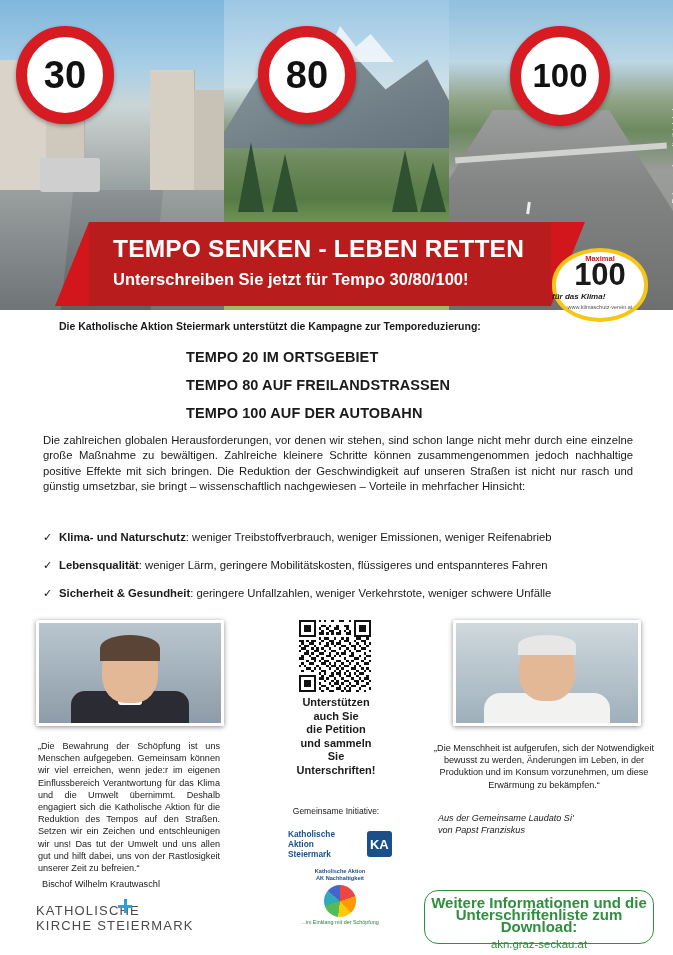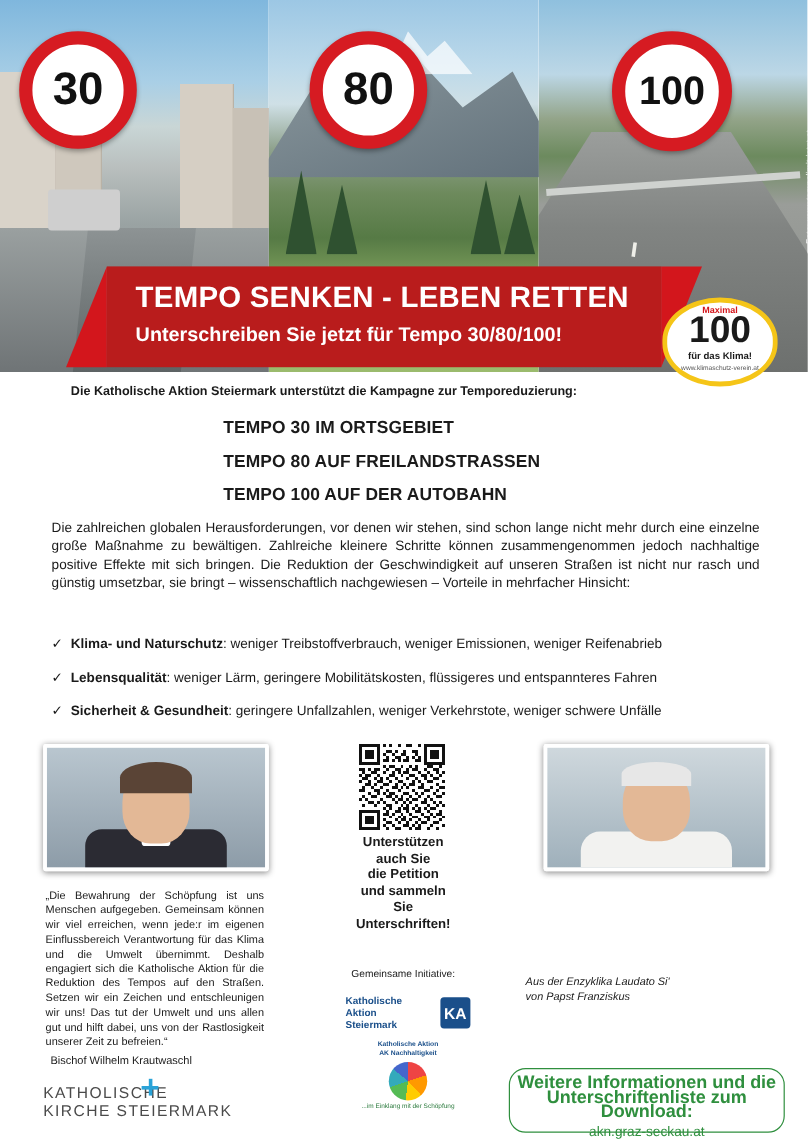--- a/index.html
+++ b/index.html
@@ -71,21 +71,21 @@
   .banner:after{content:"";position:absolute;right:-34px;top:0;border-top:84px solid #d3161c;border-right:34px solid transparent;}
   .banner:before{content:"";position:absolute;left:-34px;top:0;border-bottom:84px solid #d3161c;border-left:34px solid transparent;}
   .banner h1{margin:0;padding:13px 0 0 24px;color:#fff;font-size:24.5px;font-weight:bold;letter-spacing:.2px;}
   .banner h2{margin:0;padding:7px 0 0 24px;color:#fff;font-size:16.5px;font-weight:bold;}
 
   
   .badge{position:absolute;left:552px;top:248px;width:96px;height:74px;}
   .badge .ring{position:absolute;inset:0;border:4px solid #f5c518;border-radius:50%/48%;background:#ffffff;}
   .badge .maximal{position:absolute;top:6px;left:0;right:0;text-align:center;font-size:7.5px;color:#d3161c;font-weight:bold;}
   .badge .num{position:absolute;top:11px;left:0;right:0;text-align:center;font-size:31px;font-weight:bold;color:#1a1a1a;line-height:1;}
-  .badge .sub{position:absolute;top:44px;left:0;right:0;text-align:center;font-size:8px;font-weight:bold;color:#1a1a1a;}
+  .badge .sub{position:absolute;top:44px;left:0;right:0;font-size:8px;font-weight:bold;color:#1a1a1a;font-style:italic;}
   .badge .tiny{position:absolute;top:56px;left:0;right:0;text-align:center;font-size:5.5px;color:#555;}
 
   
   .intro{position:absolute;left:59px;top:320px;width:560px;font-size:10.5px;font-weight:bold;color:#1a1a1a;}
 
   .demands{position:absolute;left:186px;top:349px;width:440px;}
   .demands div{font-size:14.5px;font-weight:bold;color:#1a1a1a;margin-bottom:12px;letter-spacing:.1px;}
 
   .body-text{position:absolute;left:43px;top:433px;width:590px;font-size:11.3px;line-height:15.4px;text-align:justify;color:#1a1a1a;}
 
@@ -198,21 +198,21 @@
     <div class="ring"></div>
     <div class="maximal">Maximal</div>
     <div class="num">100</div>
     <div class="sub">für das Klima!</div>
     <div class="tiny">www.klimaschutz-verein.at</div>
   </div>
 
   <div class="intro">Die Katholische Aktion Steiermark unterstützt die Kampagne zur Temporeduzierung:</div>
 
   <div class="demands">
-    <div>TEMPO 30 IM ORTSGEBIET</div>
+    <div>TEMPO 20 IM ORTSGEBIET</div>
     <div>TEMPO 80 AUF FREILANDSTRASSEN</div>
     <div>TEMPO 100 AUF DER AUTOBAHN</div>
   </div>
 
   <div class="body-text">Die zahlreichen globalen Herausforderungen, vor denen wir stehen, sind schon lange nicht mehr durch eine einzelne große Maßnahme zu bewältigen. Zahlreiche kleinere Schritte können zusammengenommen jedoch nachhaltige positive Effekte mit sich bringen. Die Reduktion der Geschwindigkeit auf unseren Straßen ist nicht nur rasch und günstig umsetzbar, sie bringt – wissenschaftlich nachgewiesen – Vorteile in mehrfacher Hinsicht:</div>
 
   <div class="benefits">
     <div class="benefit">
       <span class="tick">✓</span><b>Klima- und Naturschutz</b><span>: weniger Treibstoffverbrauch, weniger Emissionen, weniger Reifenabrieb</span>
     </div>
@@ -234,21 +234,22 @@
   <div class="portrait portrait-right">
     <div class="p-bg p-right-bg"></div>
     <div class="body-r"></div>
     <div class="head head-r"></div>
     <div class="hair hair-r"></div>
   </div>
 
   <div class="quote quote-left">„Die Bewahrung der Schöpfung ist uns Menschen aufgegeben. Gemeinsam können wir viel erreichen, wenn jede:r im eigenen Einflussbereich Verantwortung für das Klima und die Umwelt übernimmt. Deshalb engagiert sich die Katholische Aktion für die Reduktion des Tempos auf den Straßen. Setzen wir ein Zeichen und entschleunigen wir uns! Das tut der Umwelt und uns allen gut und hilft dabei, uns von der Rastlosigkeit unserer Zeit zu befreien.“</div>
   <div class="attrib-left">Bischof Wilhelm Krautwaschl</div>
 
-  <div class="attrib-right" style="white-space:pre-line;">Aus der Enzyklika Laudato Si'
+  <div class="quote quote-right">„Die Menschheit ist aufgerufen, sich der Notwendigkeit bewusst zu werden, Änderungen im Leben, in der Produktion und im Konsum vorzunehmen, um diese Erwärmung zu bekämpfen.“</div>
+  <div class="attrib-right" style="white-space:pre-line;">Aus der Gemeinsame Laudato Si'
 von Papst Franziskus</div>
 
   <div class="qr">
     <svg width="72" height="72" viewBox="0 0 29 29" shape-rendering="crispEdges">
       <rect width="29" height="29" fill="#fff"></rect>
       <g fill="#111">
         <rect x="0" y="0" width="7" height="1"></rect>
           <rect x="0" y="6" width="7" height="1"></rect>
         <rect x="0" y="0" width="1" height="7"></rect>
           <rect x="6" y="0" width="1" height="7"></rect>

